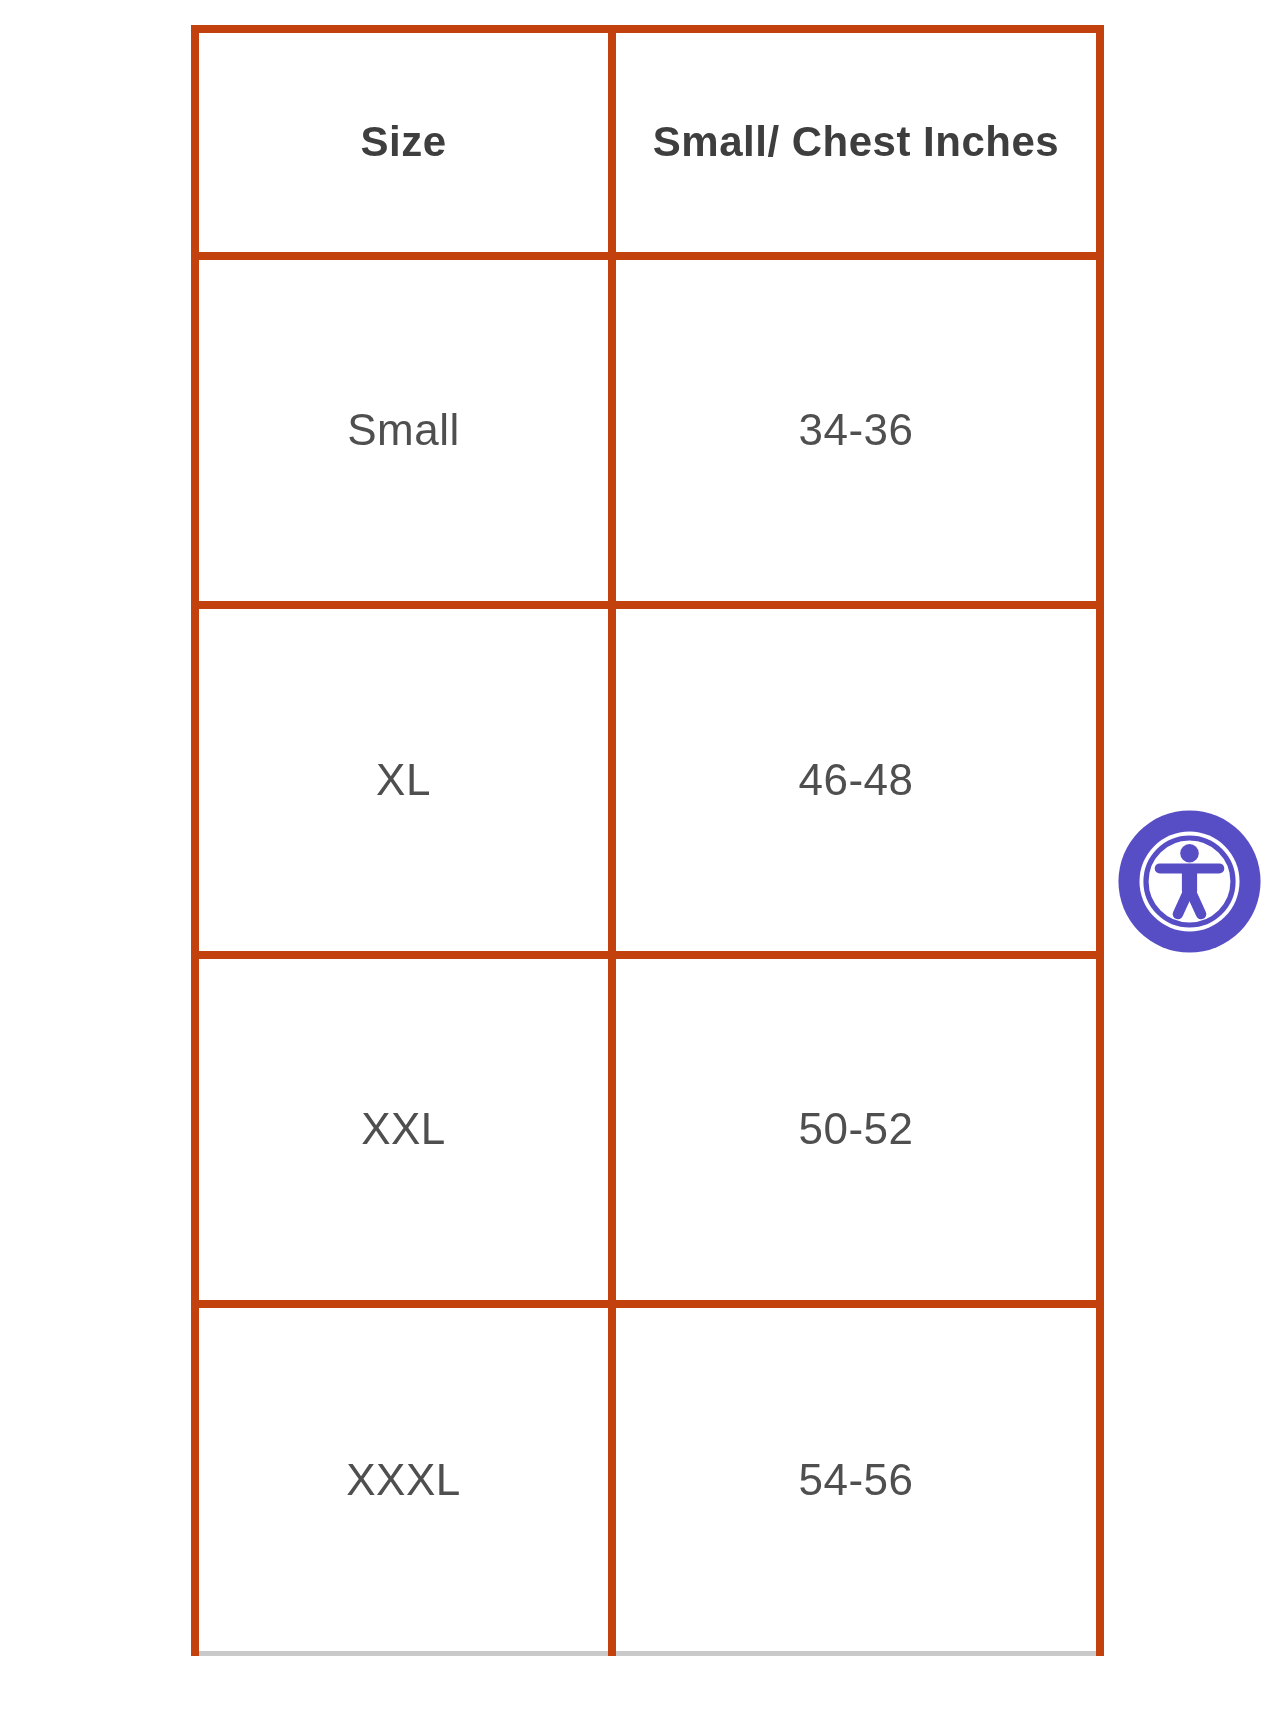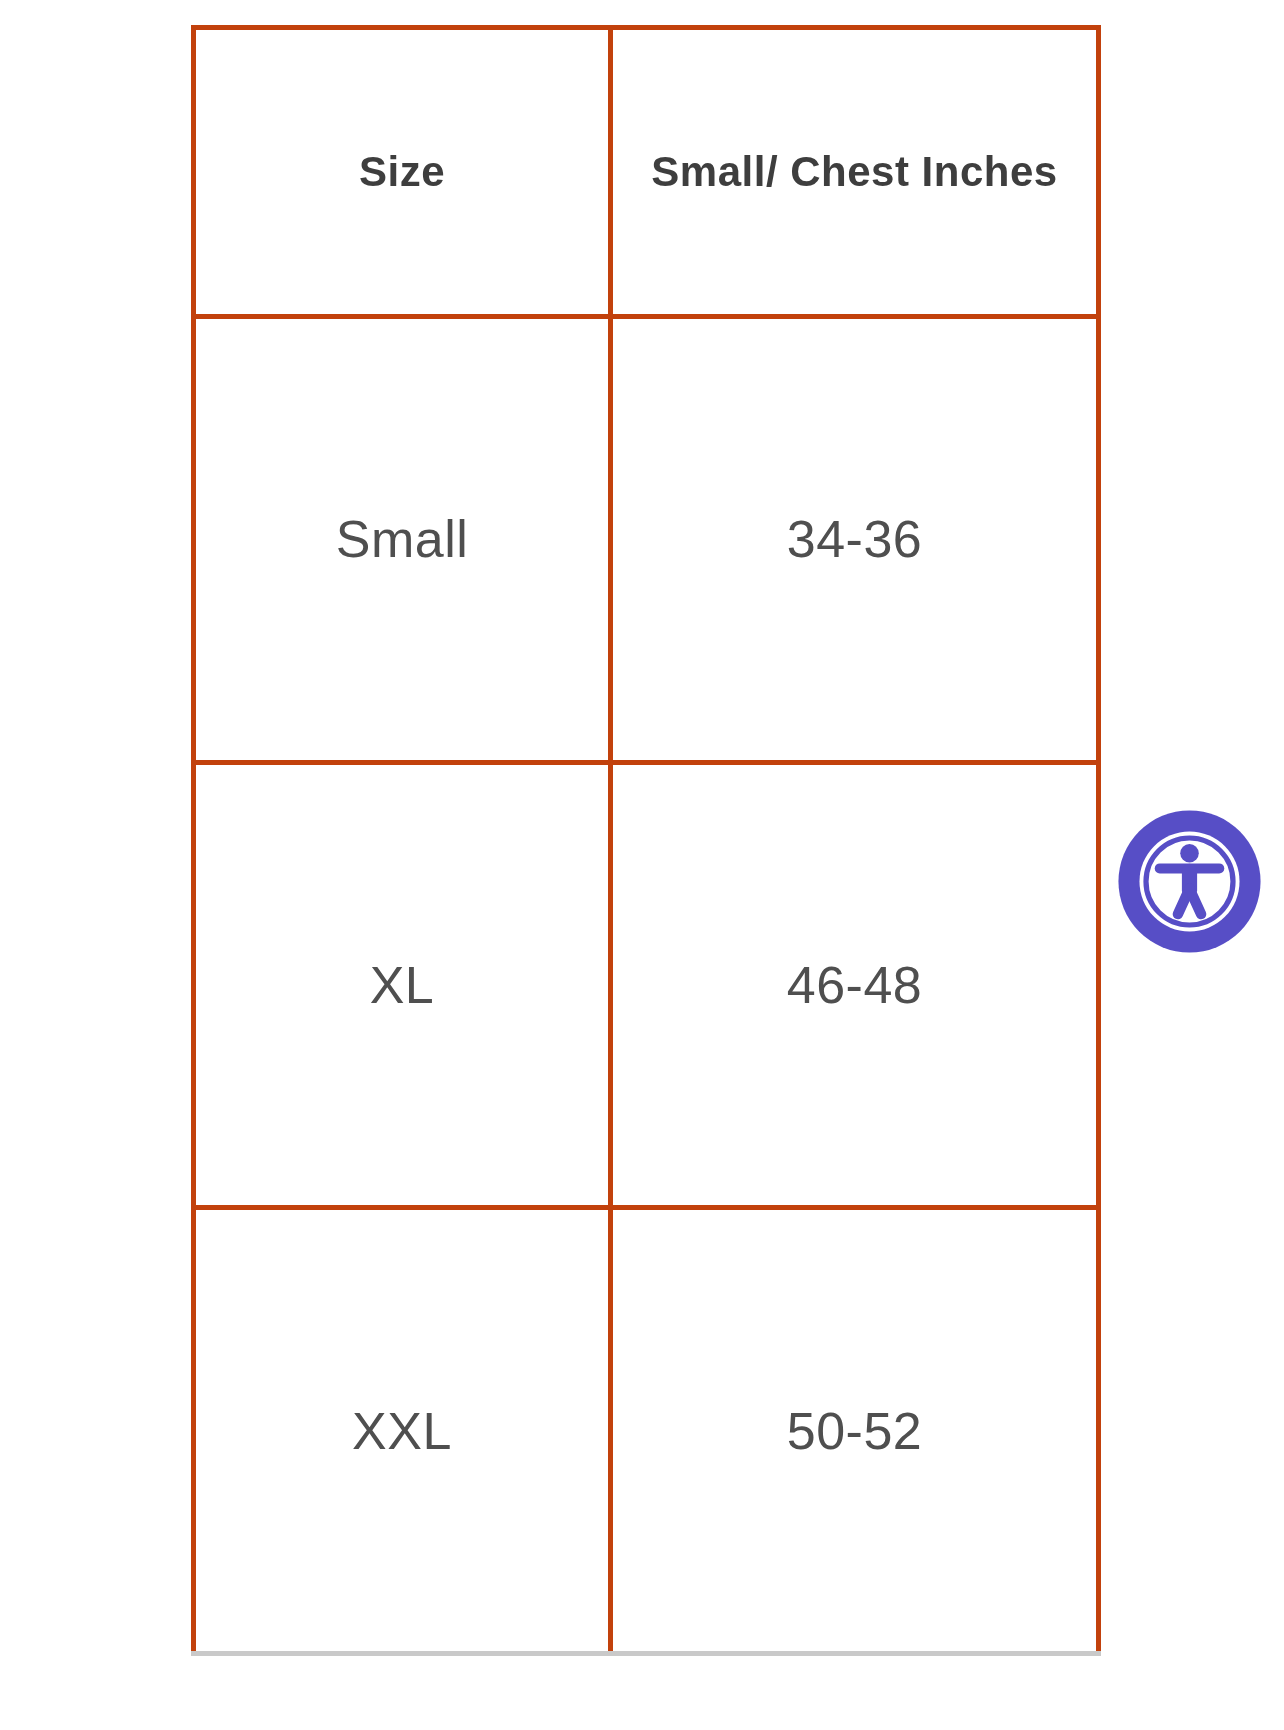--- a/index.html
+++ b/index.html
@@ -21,21 +21,21 @@
     top: 25px;
     width: 905px;
     height: 1631px;
     border-collapse: collapse;
     table-layout: fixed;
     background: #ffffff;
     border: 3px solid #b7b7b7;
   }
   table.size-chart th,
   table.size-chart td {
-    border: 5px solid #c2410c;
+    border: 8px solid #c2410c;
     text-align: center;
     vertical-align: middle;
     padding: 8px;
     background: #ffffff;
   }
   table.size-chart tr.header-row {
     height: 159px;
   }
   table.size-chart tr.data-row {
     height: 245px;
@@ -43,21 +43,21 @@
   table.size-chart tr.data-row:last-child td {
     border-bottom: 5px solid #c9c9c9;
   }
   th.col-header {
     font-size: 42px;
     font-weight: 700;
     color: #3e3e3e;
     letter-spacing: 0.5px;
   }
   td.cell {
-    font-size: 52px;
+    font-size: 44px;
     font-weight: 300;
     color: #4f4f4f;
     letter-spacing: 0.5px;
   }
   .a11y-widget {
     position: absolute;
     left: 1117px;
     top: 809px;
     width: 145px;
     height: 145px;
@@ -92,20 +92,24 @@
         <td class="cell">34-36</td>
       </tr>
       <tr class="data-row">
         <td class="cell">XL</td>
         <td class="cell">46-48</td>
       </tr>
       <tr class="data-row">
         <td class="cell">XXL</td>
         <td class="cell">50-52</td>
       </tr>
+      <tr class="data-row">
+        <td class="cell">XXXL</td>
+        <td class="cell">54-56</td>
+      </tr>
     </tbody>
   </table>
 
   <button class="a11y-widget" aria-label="Accessibility options">
     <span>
       <svg viewBox="0 0 100 100" xmlns="http://www.w3.org/2000/svg">
 
         <circle cx="50" cy="50" r="49" fill="#574EC6"></circle>
 
         <circle cx="50" cy="50" r="34.5" fill="#ffffff"></circle>

